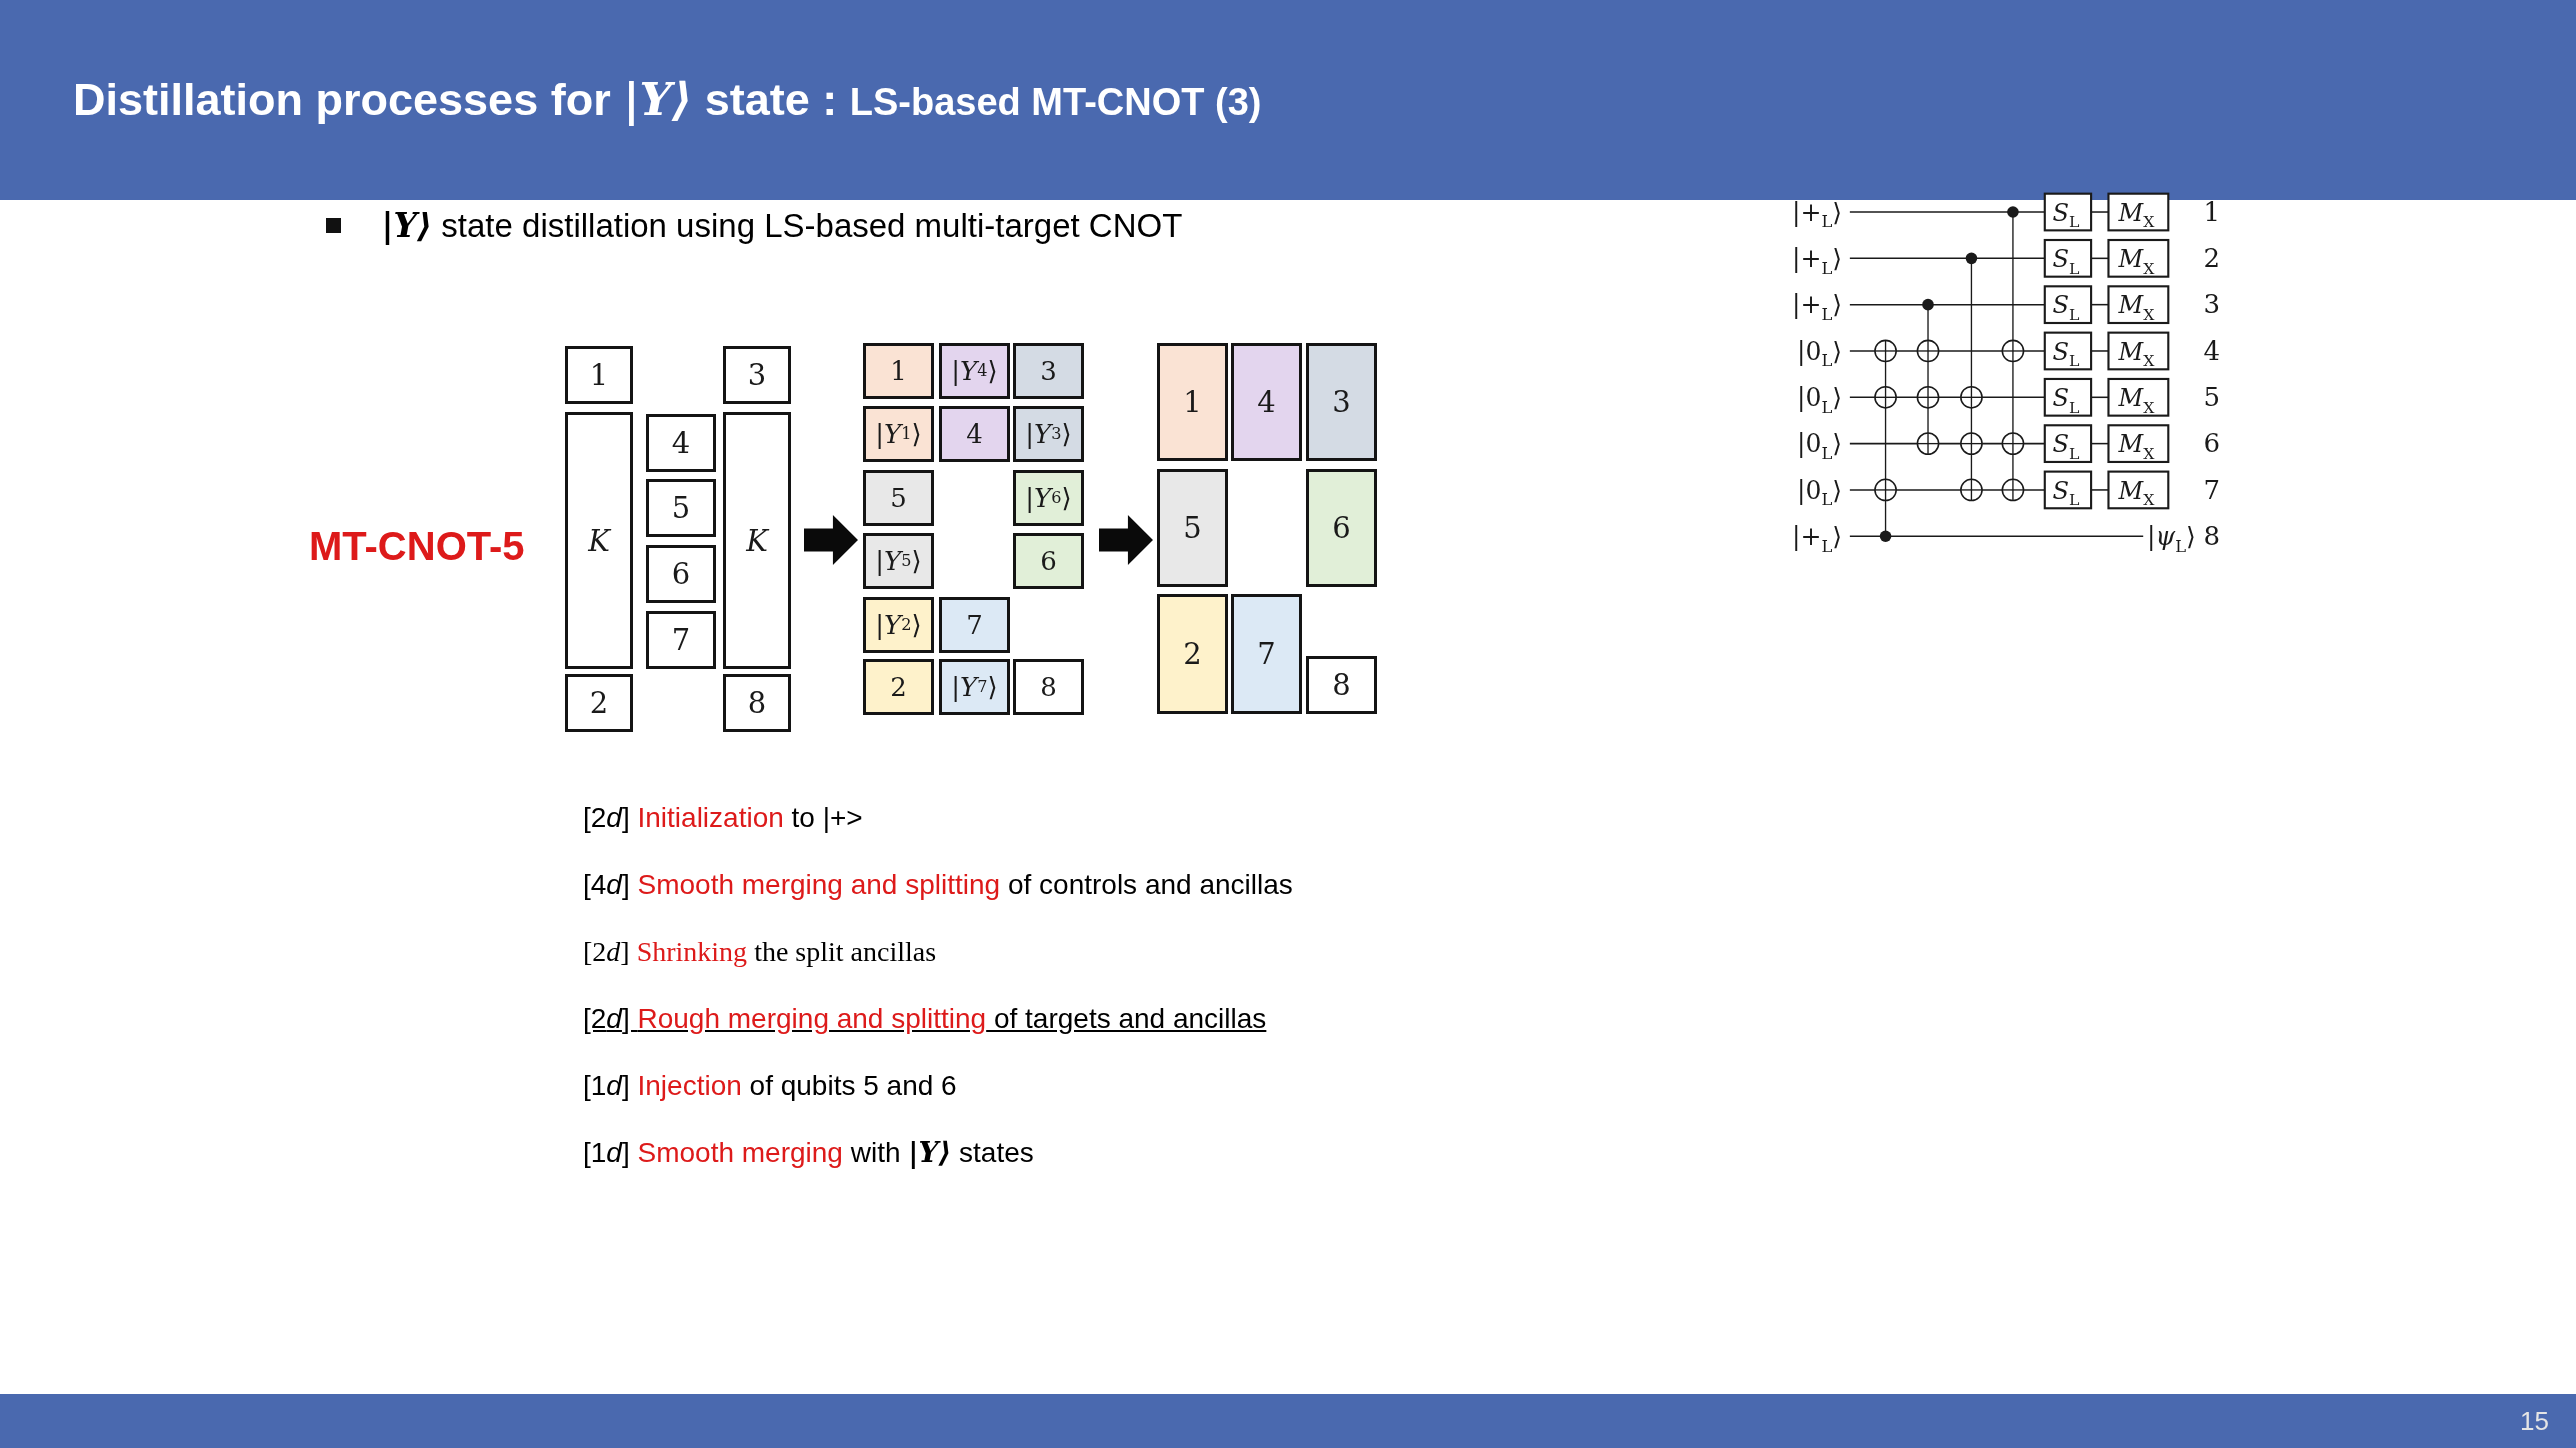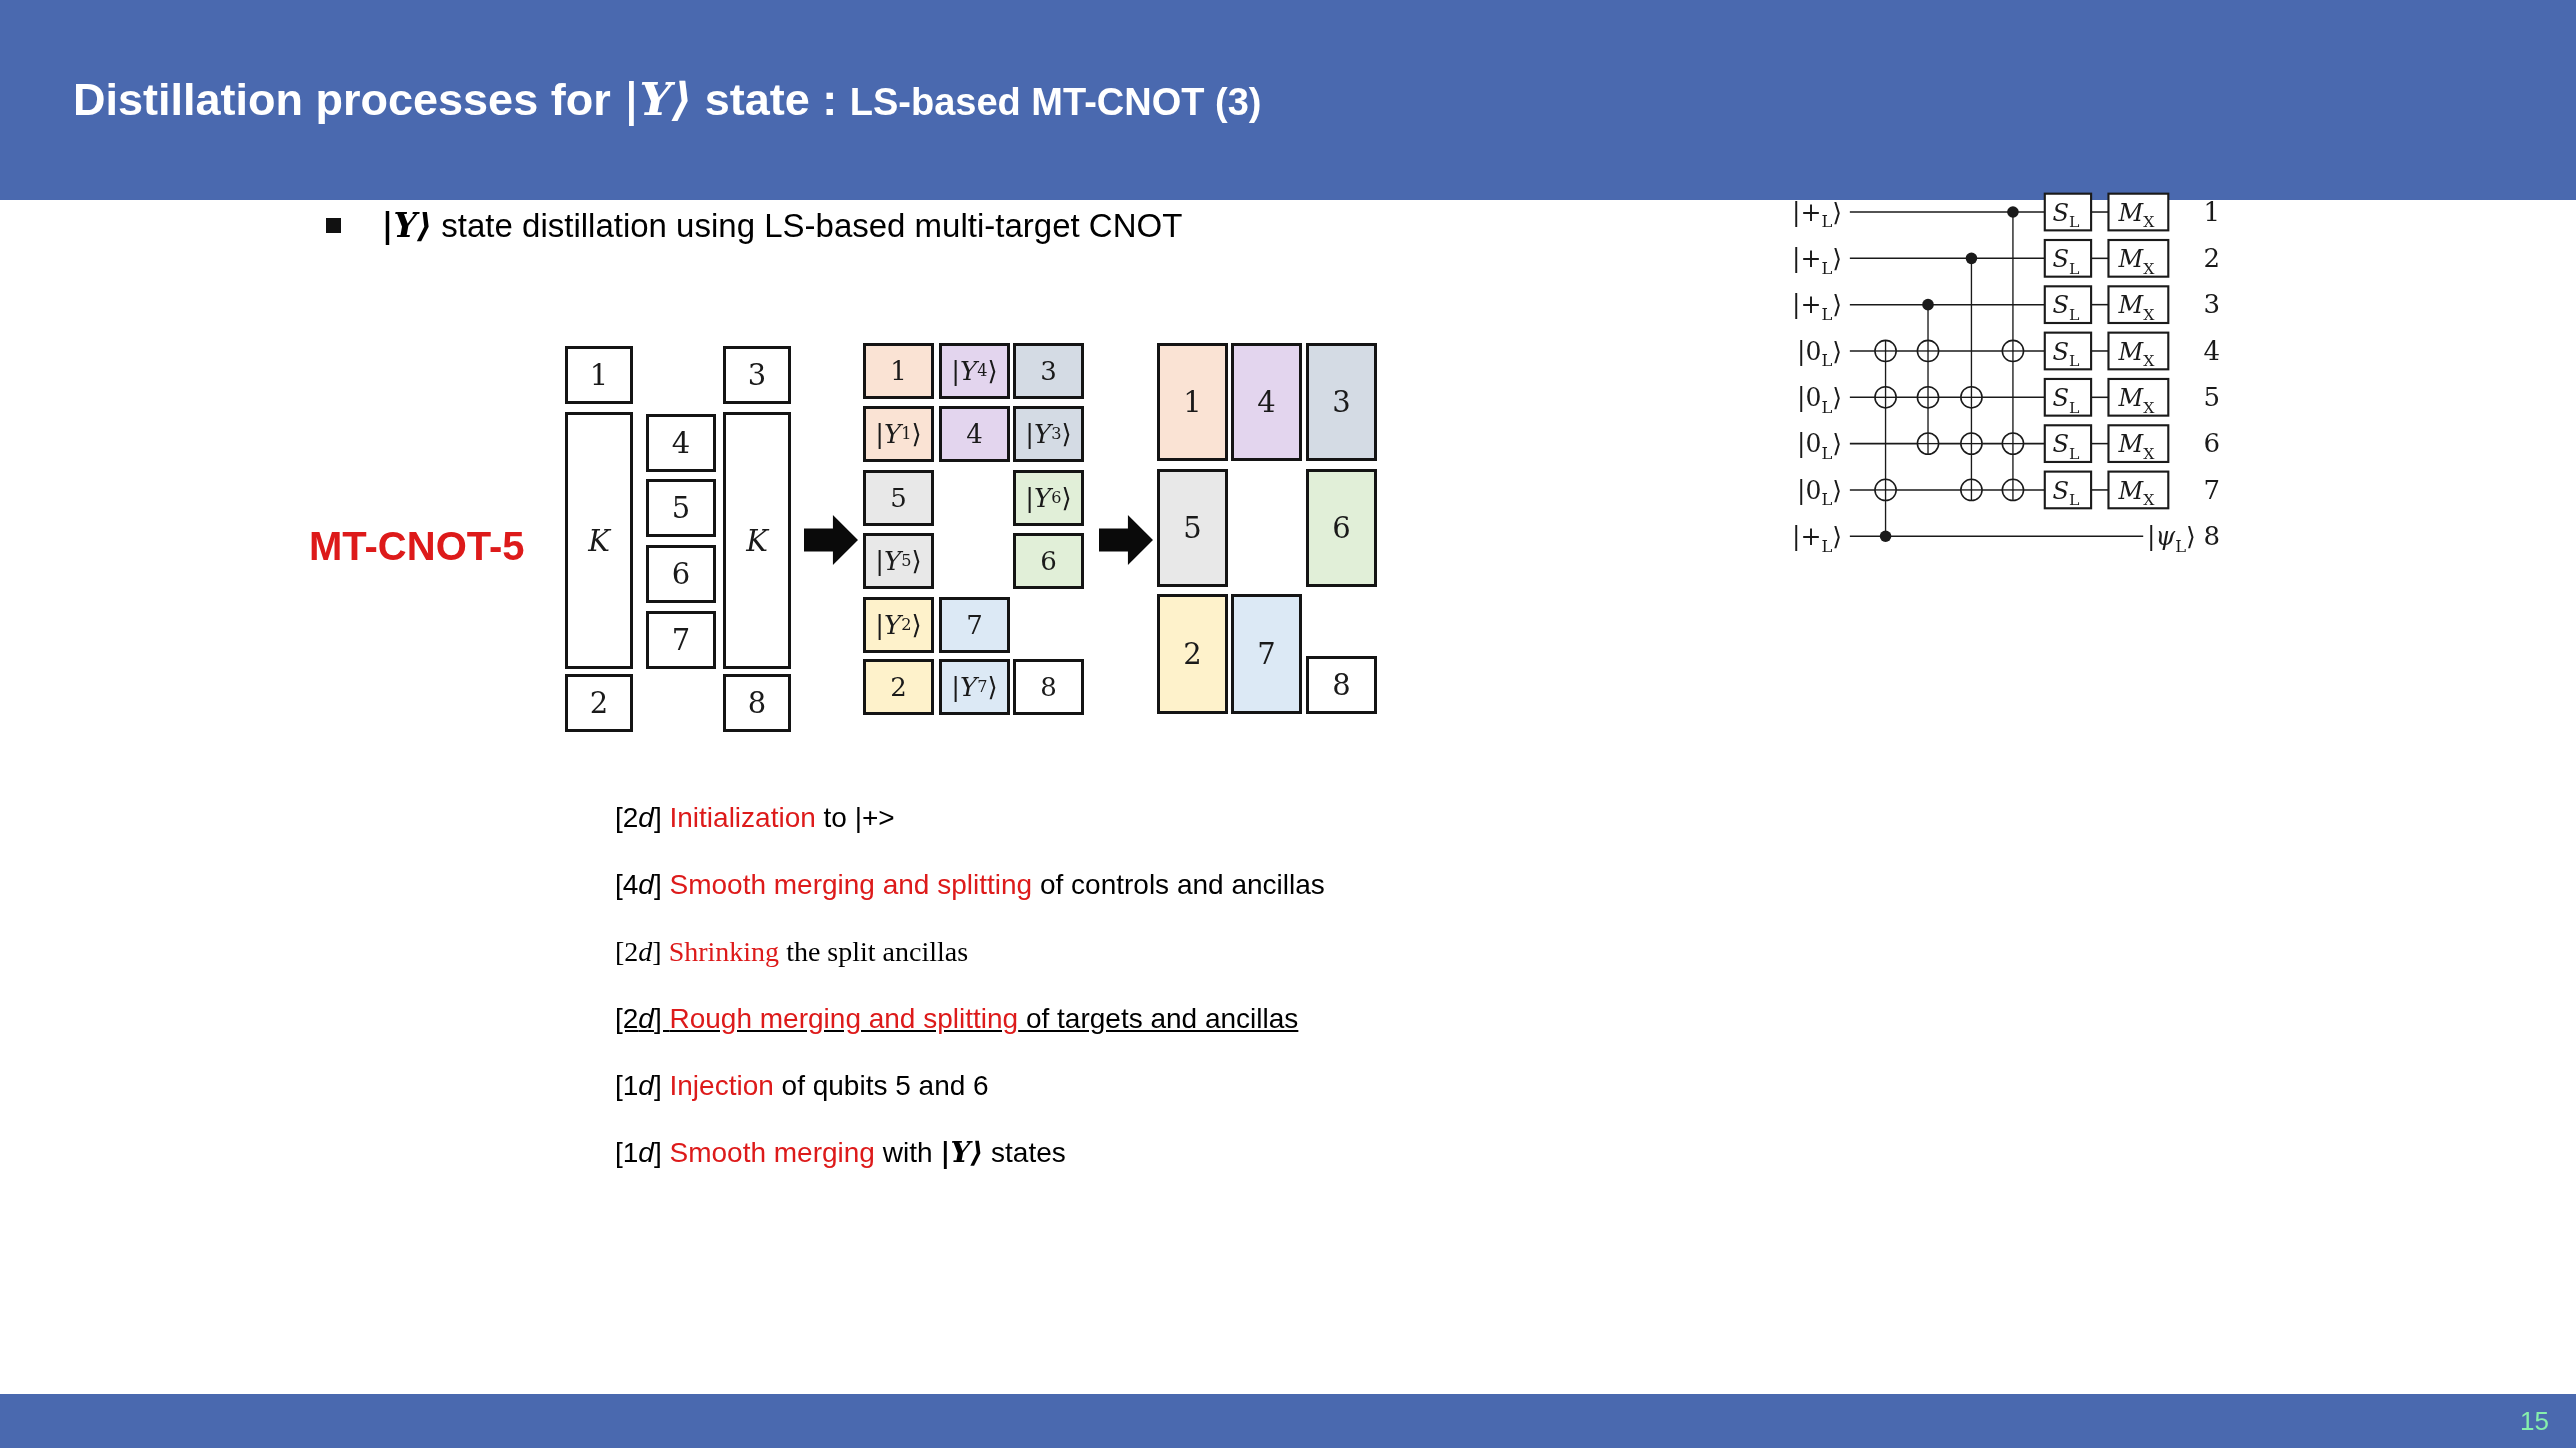--- a/index.html
+++ b/index.html
@@ -7,21 +7,21 @@
          font-family:"Liberation Sans",sans-serif;color:#111;}
 
   
   .title-bar{position:absolute;left:0;top:0;width:100%;height:200px;background:var(--blue);
              display:flex;align-items:center;padding-left:73px;box-sizing:border-box;}
   .slide-title{margin:0;font-weight:bold;color:#fff;font-size:45px;line-height:1.1;white-space:nowrap;}
   .slide-title .ket{font-size:45px;}
   .slide-title .subtitle{font-size:38px;}
   .footer-bar{position:absolute;left:0;bottom:0;width:100%;height:55px;background:var(--blue);}
   .page-number{position:absolute;right:27px;top:0;height:55px;line-height:55px;
-               font-size:26px;color:#86efac;}
+               font-size:26px;color:#e5e5e5;}
 
   
   .ket{font-family:"DejaVu Serif",serif;font-weight:bold;font-style:italic;}
 
   
   .bullet-line{position:absolute;left:326px;top:206px;display:flex;align-items:center;gap:41px;
                font-size:33px;color:#000;}
   .bullet-marker{width:14.5px;height:14.5px;background:#111;flex:0 0 auto;}
   .bullet-text{white-space:pre;}
 
@@ -219,21 +219,21 @@
       <rect x="272" y="249" width="48" height="38" fill="#fff" stroke="#1a1a1a" stroke-width="2.2"></rect>
       <rect x="338" y="249" width="62" height="38" fill="#fff" stroke="#1a1a1a" stroke-width="2.2"></rect>
       <text x="294" y="277" text-anchor="middle" font-size="25" font-family="&quot;DejaVu Serif&quot;,&quot;DejaVu Sans&quot;,serif" fill="#1a1a1a"><tspan dy="0" font-style="italic">S</tspan><tspan dy="7" font-size="16.25">L</tspan></text>
       <text x="367" y="277" text-anchor="middle" font-size="25" font-family="&quot;DejaVu Serif&quot;,&quot;DejaVu Sans&quot;,serif" fill="#1a1a1a"><tspan dy="0" font-style="italic">M</tspan><tspan dy="7" font-size="16.25">X</tspan></text>
       <rect x="272" y="297" width="48" height="38" fill="#fff" stroke="#1a1a1a" stroke-width="2.2"></rect>
       <rect x="338" y="297" width="62" height="38" fill="#fff" stroke="#1a1a1a" stroke-width="2.2"></rect>
       <text x="294" y="325" text-anchor="middle" font-size="25" font-family="&quot;DejaVu Serif&quot;,&quot;DejaVu Sans&quot;,serif" fill="#1a1a1a"><tspan dy="0" font-style="italic">S</tspan><tspan dy="7" font-size="16.25">L</tspan></text>
       <text x="367" y="325" text-anchor="middle" font-size="25" font-family="&quot;DejaVu Serif&quot;,&quot;DejaVu Sans&quot;,serif" fill="#1a1a1a"><tspan dy="0" font-style="italic">M</tspan><tspan dy="7" font-size="16.25">X</tspan></text>
     </svg>
 
-  <div class="steps" id="steps" style="left: 583px; top: 784px; margin-left: 32px;">
+  <div class="steps" id="steps" style="left: 583px; top: 784px;">
       <div class="step" style="height: 67px; line-height: 67px;">[2<i class="di">d</i>] <span class="red">Initialization</span> to |+&gt;</div>
       <div class="step" style="height: 67px; line-height: 67px;">[4<i class="di">d</i>] <span class="red">Smooth merging and splitting</span> of controls and ancillas</div>
       <div class="step" style="height: 67px; line-height: 67px; font-family: Liberation Serif, serif;">[2<i class="di">d</i>] <span class="red">Shrinking</span> the split ancillas</div>
       <div class="step" style="height: 67px; line-height: 67px; text-decoration: underline;">[2<i class="di">d</i>] <span class="red">Rough merging and splitting</span> of targets and ancillas</div>
       <div class="step" style="height: 67px; line-height: 67px;">[1<i class="di">d</i>] <span class="red">Injection</span> of qubits 5 and 6</div>
       <div class="step" style="height: 67px; line-height: 67px;">[1<i class="di">d</i>] <span class="red">Smooth merging</span> with <span class="ket">|Y⟩</span> states</div>
     </div>
 
   <footer class="footer-bar">
     <span class="page-number">15</span>

